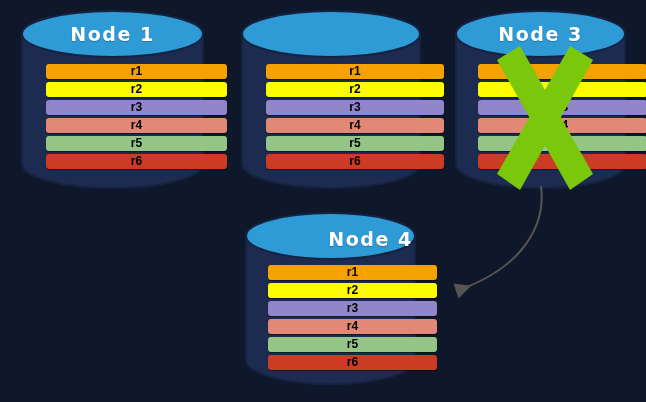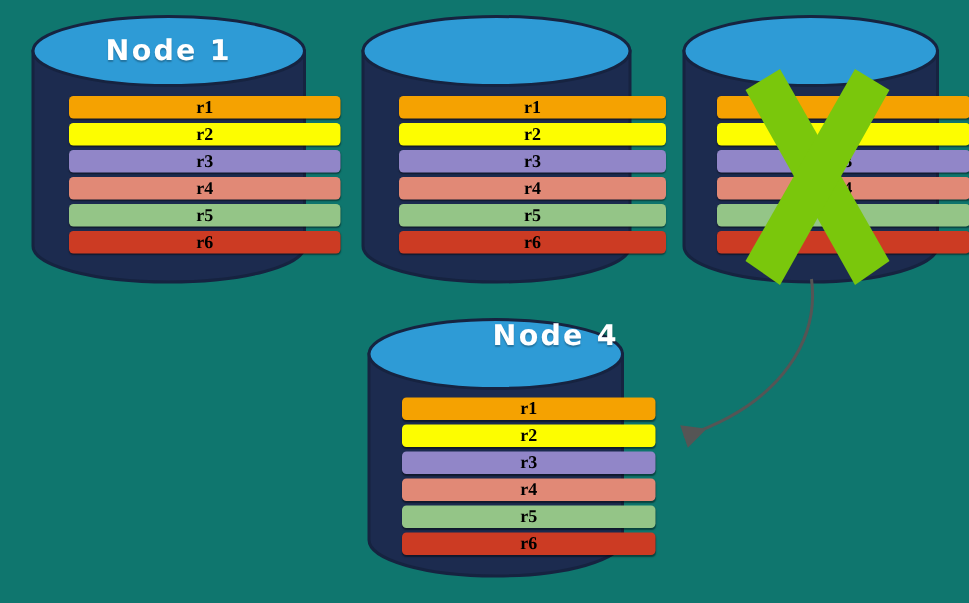--- a/index.html
+++ b/index.html
@@ -4,21 +4,21 @@
 <style>
   html, body {
     margin: 0;
     padding: 0;
     background: #ffffff;
   }
   #canvas {
     position: relative;
     width: 646px;
     height: 402px;
-    background: #0f766e;
+    background: #0f172a;
     overflow: hidden;
     font-family: "DejaVu Sans", "Liberation Sans", sans-serif;
   }
 
   
   .node {
     position: absolute;
   }
   .cyl-svg {
     position: absolute;
@@ -56,21 +56,21 @@
     position: absolute;
     left: 0;
     top: 0;
     width: 100%;
     height: 100%;
     line-height: 15px;
     text-align: center;
     color: #000000;
     font-weight: bold;
     font-size: 12px;
-    font-family: Liberation Serif, serif;
+    font-family: Liberation Sans, sans-serif;
   }
 
   
   .cross {
     position: absolute;
     pointer-events: none;
   }
 
   
   .arrow-layer {
@@ -141,20 +141,21 @@
         <span class="row-label">r6</span>
       </div>
     </div>
   </div>
 
   <div class="node" style="left:456px; top:10px; width:169px; height:178px;">
     <svg class="cyl-svg" width="169" height="178" viewBox="0 0 169 178">
       <path d="M0,24 L0,154 A84.5,24 0 0 0 169,154 L169,24 Z" fill="#1C2B4F" stroke="#162340" stroke-width="2"></path>
       <ellipse cx="84.5" cy="24" rx="84.5" ry="23" fill="#2E9BD6" stroke="#162340" stroke-width="2"></ellipse>
     </svg>
+    <div class="node-label" style="top:13px;">Node  3</div>
     <div class="rows" style="top:54px; padding:0 22px;">
       <div class="row" style="background:#F5A201;">
         <span class="row-label">r1</span>
       </div>
       <div class="row" style="background:#FDFD00;">
         <span class="row-label">r2</span>
       </div>
       <div class="row" style="background:#9186C8;">
         <span class="row-label">r3</span>
       </div>
@@ -175,21 +176,21 @@
       <polygon points="10,14 33,0 106,128 83,144"></polygon>
       <polygon points="106,14 83,0 10,128 33,144"></polygon>
     </g>
   </svg>
 
   <div class="node" style="left:246px; top:212px; width:169px; height:172px;">
     <svg class="cyl-svg" width="169" height="172" viewBox="0 0 169 172">
       <path d="M0,24 L0,148 A84.5,24 0 0 0 169,148 L169,24 Z" fill="#1C2B4F" stroke="#162340" stroke-width="2"></path>
       <ellipse cx="84.5" cy="24" rx="84.5" ry="23" fill="#2E9BD6" stroke="#162340" stroke-width="2"></ellipse>
     </svg>
-    <div class="node-label" style="top:1px;padding-left:40px;">Node  4</div>
+    <div class="node-label" style="top:16px;padding-left:40px;">Node  4</div>
     <div class="rows" style="top:53px; padding:0 22px;">
       <div class="row" style="background:#F5A201;">
         <span class="row-label">r1</span>
       </div>
       <div class="row" style="background:#FDFD00;">
         <span class="row-label">r2</span>
       </div>
       <div class="row" style="background:#9186C8;">
         <span class="row-label">r3</span>
       </div>

